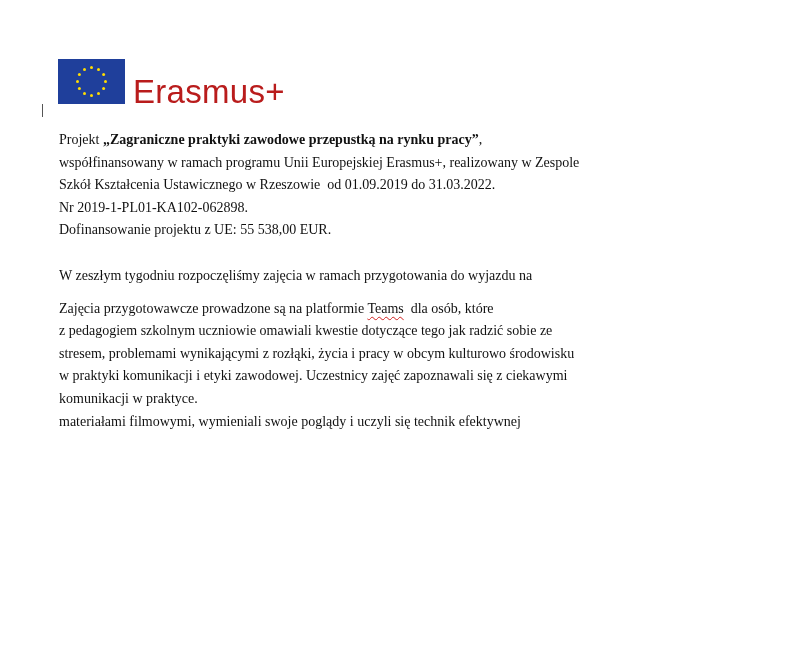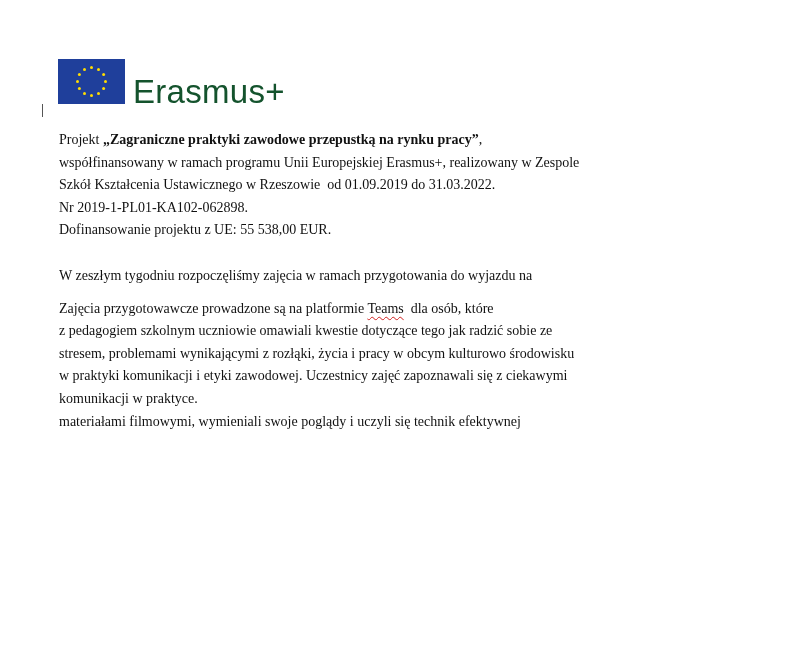--- a/index.html
+++ b/index.html
@@ -25,21 +25,21 @@
     .flag {
       width: 67px;
       height: 45px;
       background: #1f3f9b;
       position: relative;
     }
     .flag svg { position: absolute; left: 0; top: 0; }
     .erasmus-text {
       font-family: "Liberation Sans", "DejaVu Sans", sans-serif;
       font-size: 33px;
-      color: #14532d;
+      color: #b91c1c;
       margin-left: 8px;
       line-height: 1;
       position: relative;
       top: 4px;
       letter-spacing: 0.3px;
     }
     .cursor-mark {
       position: absolute;
       left: 42px;
       top: 104px;

